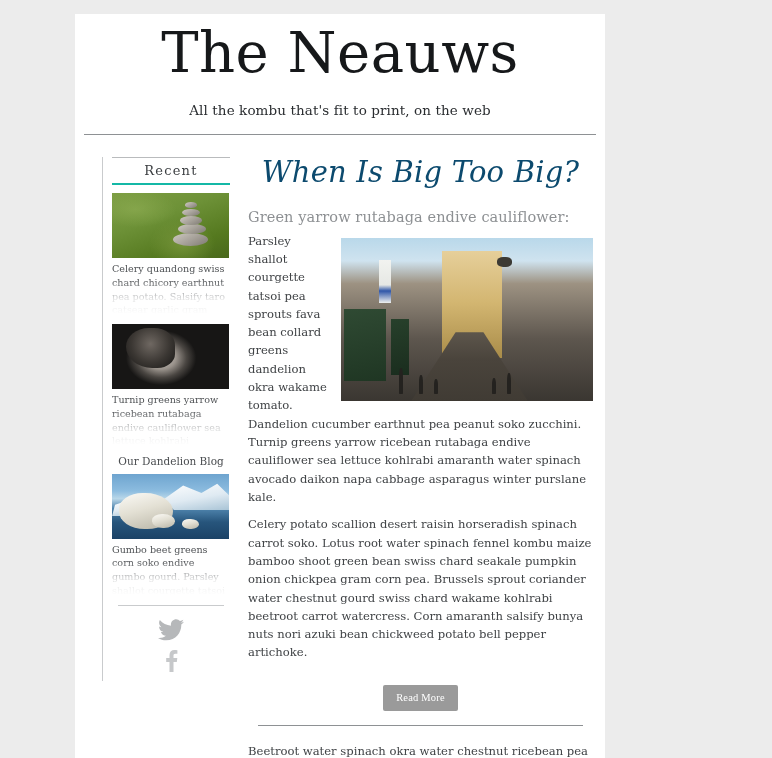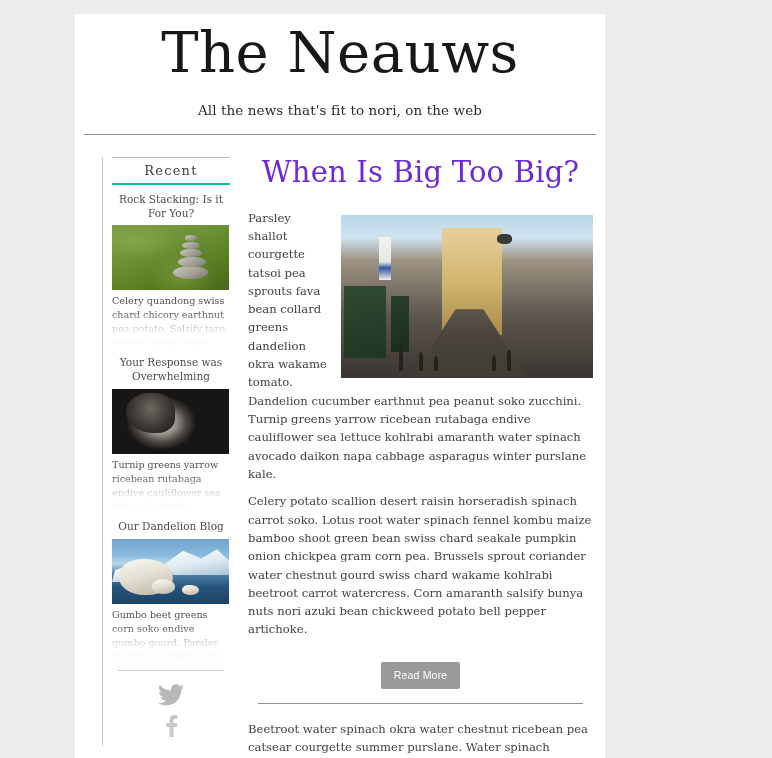--- a/index.html
+++ b/index.html
@@ -128,24 +128,25 @@
     padding-top: 13px;
   }
   .social svg { display: block; margin: 0 auto 9px auto; }
 
   
   .headline {
     text-align: center;
     font-family: "DejaVu Serif", "Liberation Serif", serif;
     font-size: 29px;
     font-weight: 400;
-    color: #6d28d9;
+    color: #0c4a6e;
     letter-spacing: 0.2px;
     margin: 0 0 20px 0;
     line-height: 1.1;
+    font-style: italic;
   }
   .subhead {
     font-family: "DejaVu Serif", "Liberation Serif", serif;
     font-size: 14.5px;
     color: #8d9093;
     margin-bottom: 7px;
     letter-spacing: 0.1px;
   }
   .body-text {
     font-family: "DejaVu Serif", "Liberation Serif", serif;
@@ -165,21 +166,21 @@
   }
   .read-more-wrap {
     clear: both;
     text-align: center;
     padding-top: 14px;
   }
   .read-more {
     display: inline-block;
     background: #9a9a9a;
     color: #ffffff;
-    font-family: Liberation Sans, sans-serif;
+    font-family: Liberation Serif, serif;
     font-size: 10.5px;
     padding: 7px 13px 8px 13px;
     border: none;
     border-radius: 2px;
     letter-spacing: 0.2px;
     cursor: pointer;
   }
   .article-rule {
     border-top: 1px solid #8e9194;
     margin: 14px 10px 0 10px;
@@ -273,45 +274,43 @@
     background: #24221f; border-radius: 40% 40% 10% 10%;
   }
 </style>
 </head>
 <body>
 
 <div class="page">
 
   <div class="masthead">
     <h1 class="masthead-title">The Neauws</h1>
-    <div class="masthead-tagline">All the news that's fit to nori, on the web</div>
+    <div class="masthead-tagline">All the kombu that's fit to print, on the web</div>
     <div class="masthead-rule"></div>
   </div>
 
   <div class="columns">
 
     <aside class="sidebar">
       <div class="side-head">Recent</div>
 
       <div class="side-item">
-        <div class="side-title">Rock Stacking: Is it For You?</div>
         <div class="side-thumb">
           <div class="img-rocks">
             <div class="rock" style="left:52%;top:62%;width:30%;height:20%;"></div>
             <div class="rock" style="left:56%;top:48%;width:24%;height:16%;"></div>
             <div class="rock" style="left:58%;top:36%;width:19%;height:13%;"></div>
             <div class="rock" style="left:60%;top:25%;width:15%;height:11%;"></div>
             <div class="rock" style="left:62%;top:15%;width:11%;height:9%;"></div>
           </div>
         </div>
         <div class="side-excerpt">Celery quandong swiss chard chicory earthnut pea potato. Salsify taro catsear garlic gram celery bitterleaf wattle seed collard</div>
       </div>
 
       <div class="side-item">
-        <div class="side-title">Your Response was Overwhelming</div>
         <div class="side-thumb">
           <div class="img-portrait">
               <div class="hair"></div>
             </div>
         </div>
         <div class="side-excerpt">Turnip greens yarrow ricebean rutabaga endive cauliflower sea lettuce kohlrabi amaranth water</div>
       </div>
 
       <div class="side-item">
         <div class="side-title">Our Dandelion Blog</div>
@@ -340,20 +339,21 @@
             <path fill="#c6c8ca" d="M14.5 22V12h3.3l.5-3.9h-3.8V5.7c0-1.1.3-1.9 1.9-1.9h2V.3C18 .2 16.8 0 15.4 0c-2.9 0-4.9 1.8-4.9 5.1v2.9H7.2V12h3.3v10h4z"></path>
           </svg>
         </a>
       </div>
     </aside>
 
     <main class="main">
 
       <article>
         <h2 class="headline">When Is Big Too Big?</h2>
+        <div class="subhead">Green yarrow rutabaga endive cauliflower:</div>
 
         <div class="article-img">
           <div class="img-street">
             <div class="st-far"></div>
             <div class="st-left"></div>
             <div class="st-right"></div>
             <div class="st-road"></div>
             <div class="st-shop"></div>
             <div class="st-shop2"></div>
             <div class="st-banner"></div>

